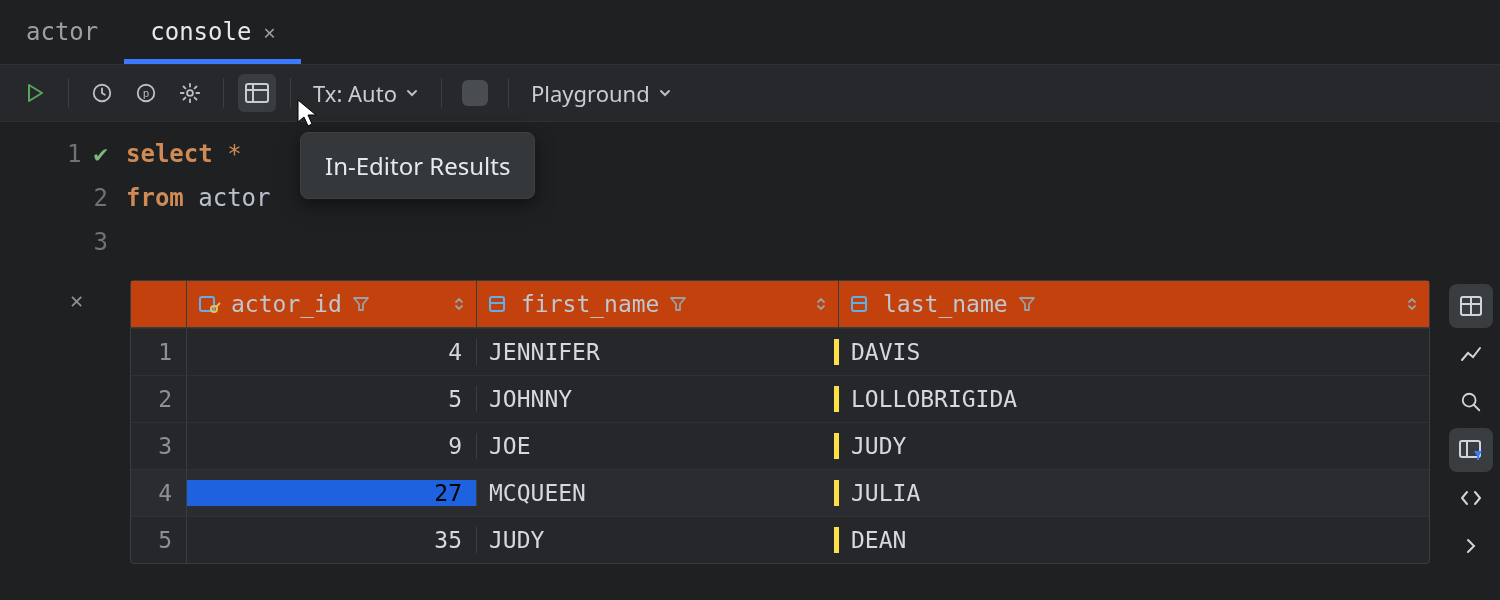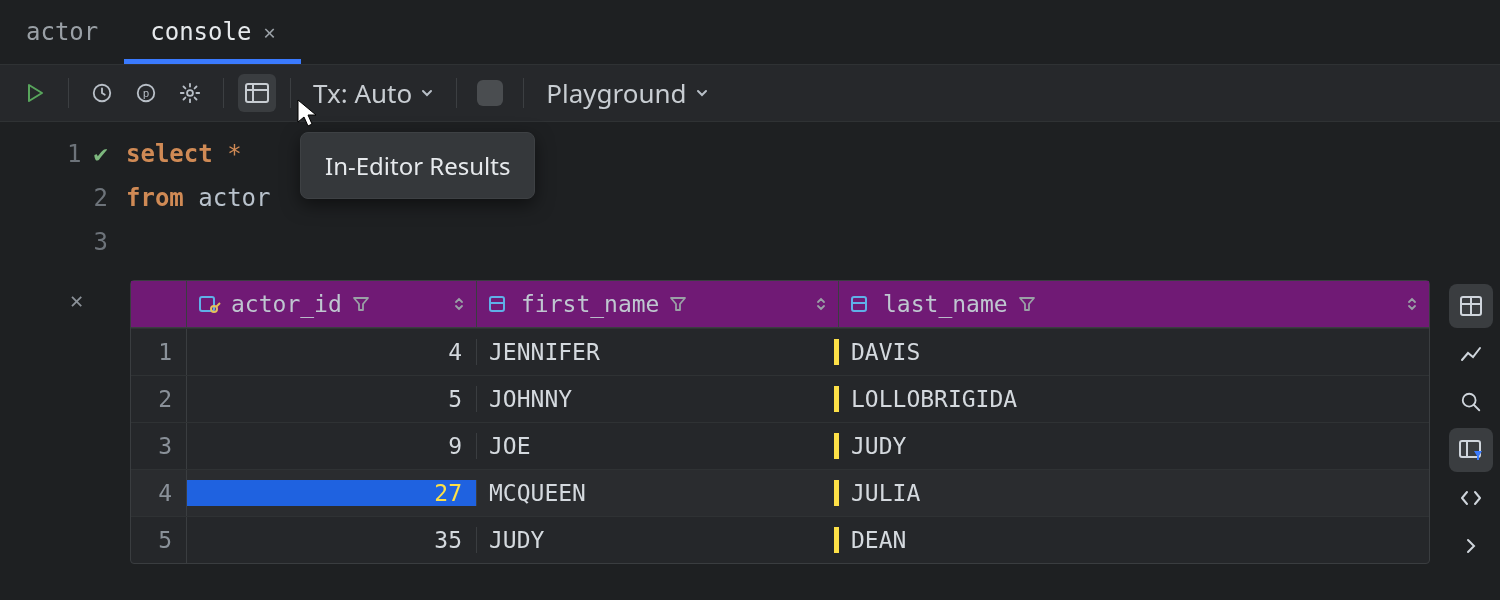--- a/index.html
+++ b/index.html
@@ -63,21 +63,21 @@
     cursor: pointer;
   }
   .tool-btn.active { background: #3a3d40; }
   .divider {
     width: 1px; height: 30px;
     background: #3c3f42;
     margin: 0 8px;
   }
   .tx-group {
     display: flex; align-items: center; gap: 8px;
-    font-size: 26px; color: #c8cdd2;
+    font-size: 22px; color: #c8cdd2;
     padding: 4px 8px; border-radius: 6px;
     cursor: pointer;
   }
   .commit-circle {
     width: 26px; height: 26px; border-radius: 6px;
     background: #4a4d50;
   }
   .tooltip {
     position: absolute;
     left: 300px; top: 132px;
@@ -144,31 +144,31 @@
     cursor: pointer;
   }
   .grid-header, .grid-row {
     display: grid;
     grid-template-columns: 56px 290px 362px 1fr;
     align-items: center;
     height: 47px;
     font-size: 23px;
   }
   .grid-header {
-    background: #701a75;
+    background: #c2410c;
     border-bottom: 1px solid #3a3d40;
     color: #bfc7d0;
   }
   .grid-row {
     border-top: 1px solid #2f3234;
     color: #d4d9de;
   }
   .grid-row.sel { background: #2a2c2f; }
   .grid-row.sel .c-idx { background: #2a2c2f; }
-  .grid-row.sel .c-id  { background: #1f62e0; color: #fde047; }
+  .grid-row.sel .c-id  { background: #1f62e0; color: #000000; }
   .c-idx {
     text-align: right;
     padding-right: 14px;
     color: #8a9199;
     border-right: 1px solid #3a3d40;
     height: 100%;
     display:flex; align-items:center; justify-content:flex-end;
   }
   .c-id {
     text-align: right;

